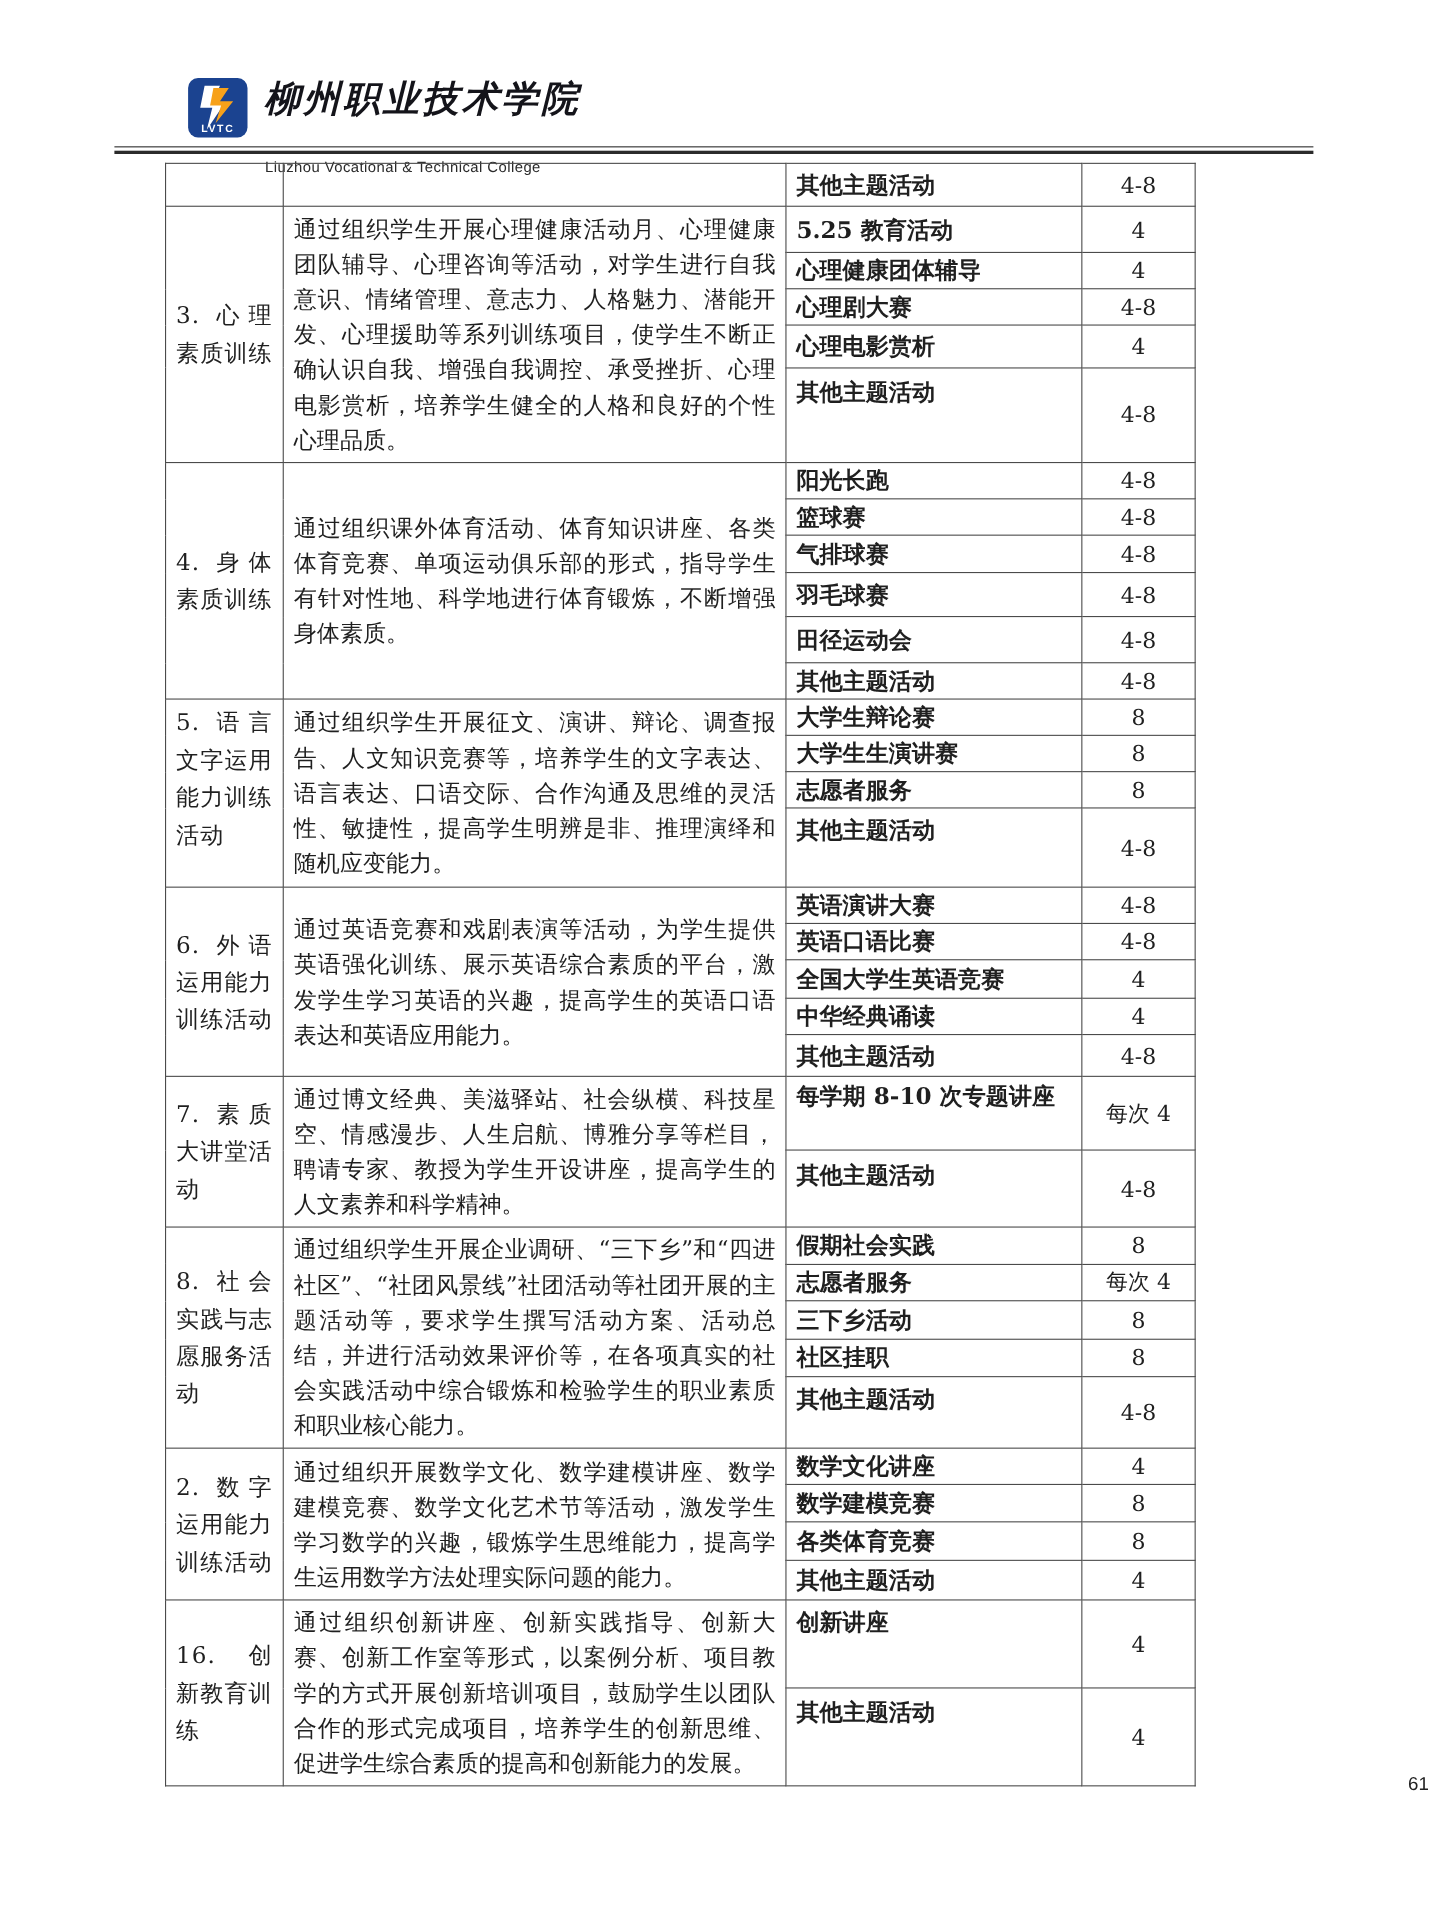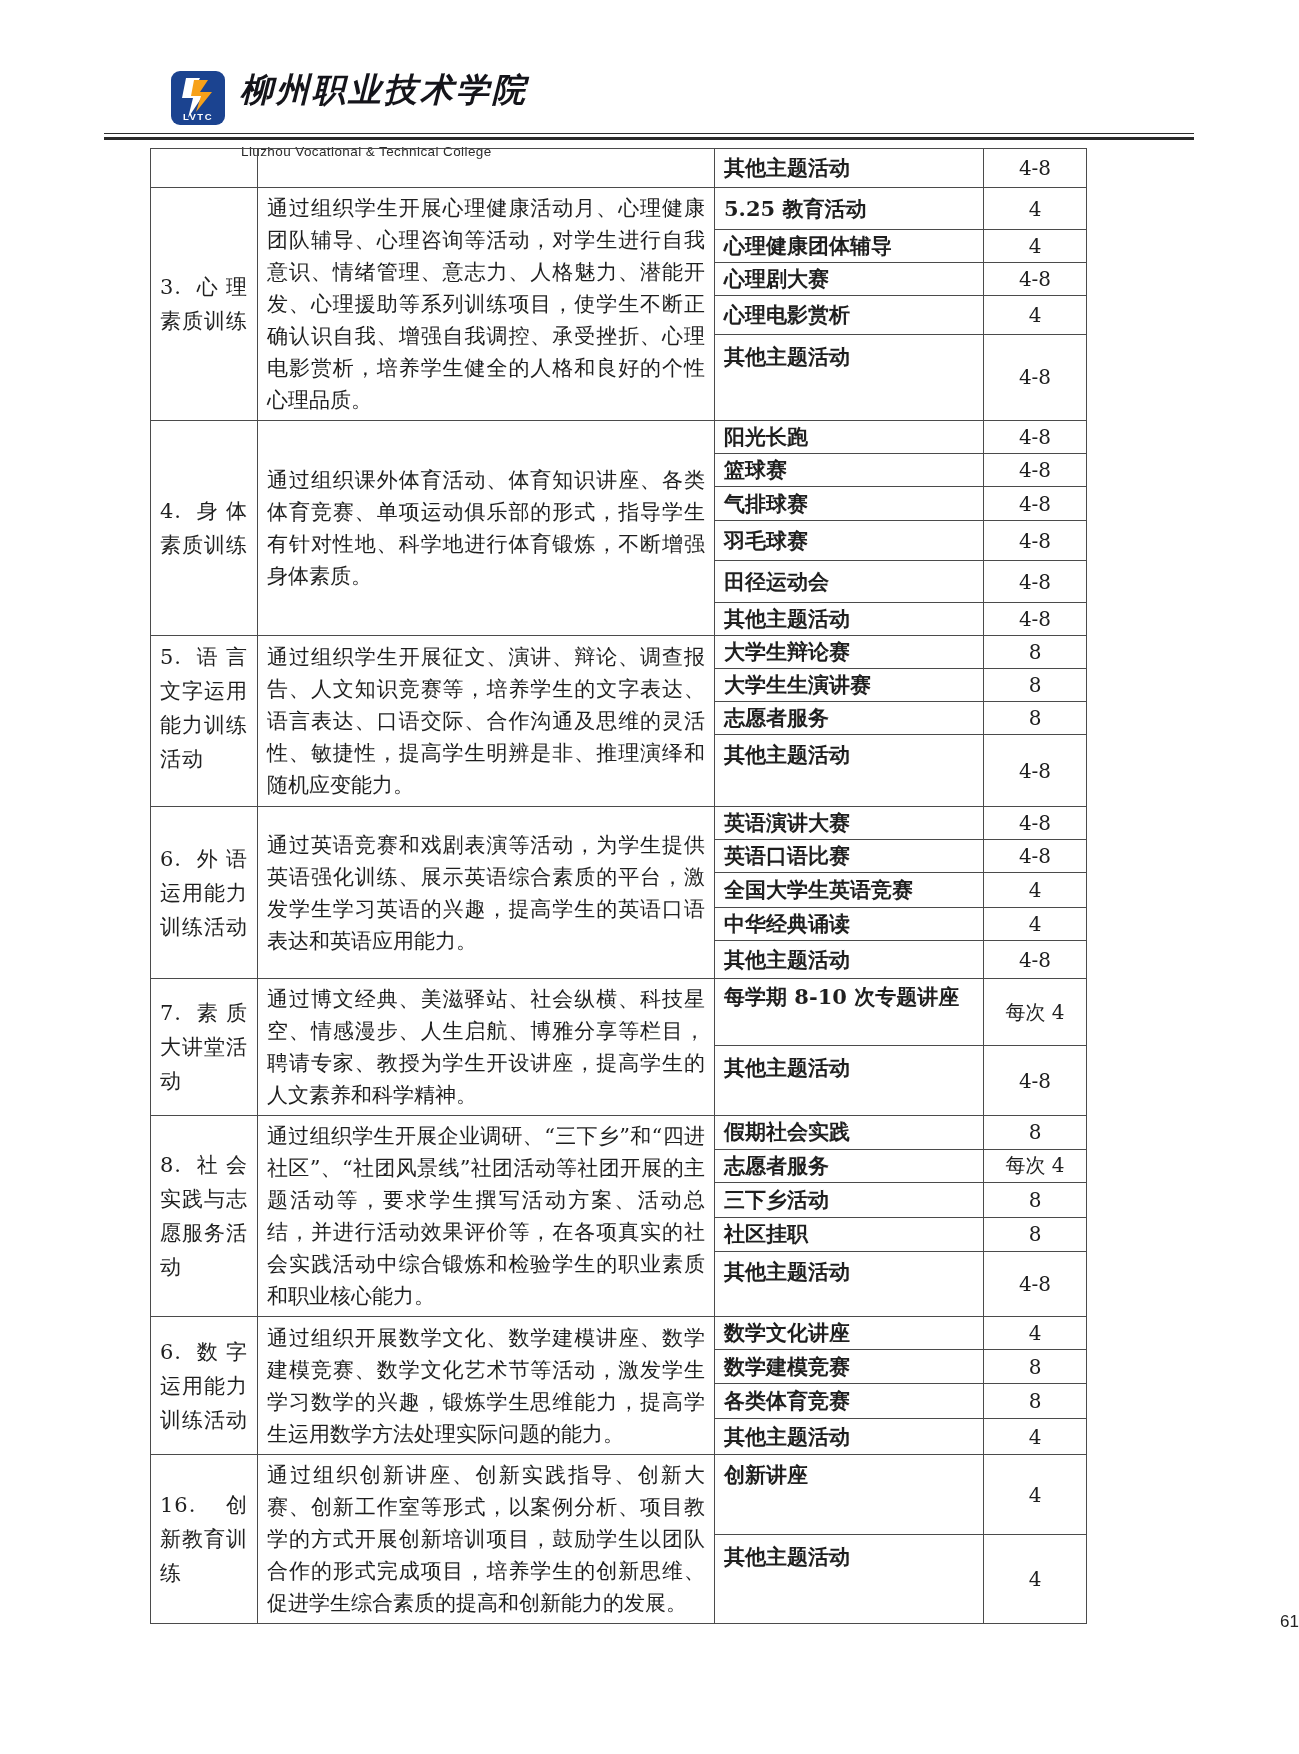--- a/index.html
+++ b/index.html
@@ -200,21 +200,21 @@
   <tr style="height:32px">
     <td class="act">社区挂职</td>
     <td class="hrs">8</td>
   </tr>
   <tr style="height:64px">
     <td class="act" style="vertical-align:top;padding-top:6px">其他主题活动</td>
     <td class="hrs">4-8</td>
   </tr>
 
   <tr style="height:33px">
-    <td class="cat" rowspan="4">6. 数字运用能力训练活动</td>
+    <td class="cat" rowspan="4">2. 数字运用能力训练活动</td>
     <td class="desc" rowspan="4">通过组织开展数学文化、数学建模讲座、数学建模竞赛、数学文化艺术节等活动，激发学生学习数学的兴趣，锻炼学生思维能力，提高学生运用数学方法处理实际问题的能力。</td>
     <td class="act">数学文化讲座</td>
     <td class="hrs">4</td>
   </tr>
   <tr style="height:34px">
     <td class="act">数学建模竞赛</td>
     <td class="hrs">8</td>
   </tr>
   <tr style="height:35px">
     <td class="act">各类体育竞赛</td>

